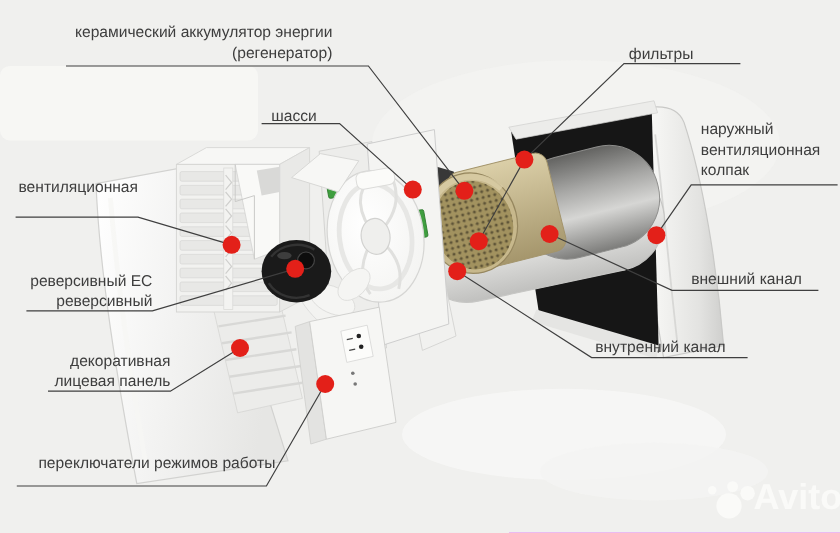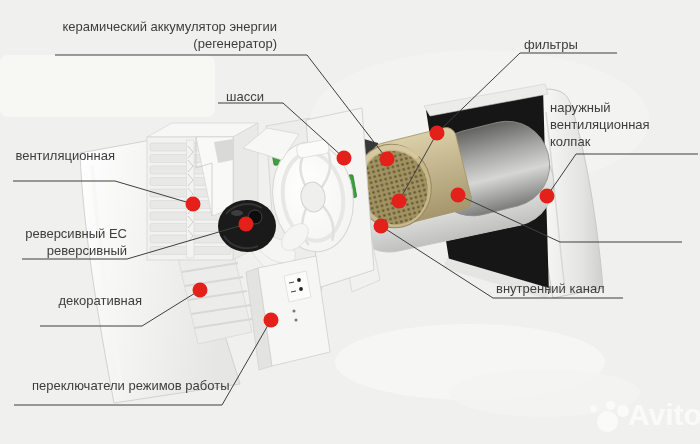--- a/index.html
+++ b/index.html
@@ -10,21 +10,21 @@
   }
   .stage svg{position:absolute;left:0;top:0;}
   .callout{
     position:absolute;color:#3d3d3d;font-size:13px;line-height:17px;
     white-space:nowrap;z-index:5;
   }
   .r{text-align:right;}
   .co-regen   {top:18px;  right:423px;}
   .co-chassis {top:88px;  left:226px;}
   .co-filters {top:36px;  left:524px;}
-  .co-hood    {top:99px;  left:550px;}
+  .co-hood    {top:99px;  left:584px;}
   .co-grille  {top:147px; right:585px;text-align:center;}
   .co-fan     {top:225px; right:573px;}
   .co-ext     {top:224px; left:576px;}
   .co-int     {top:280px; left:496px;}
   .co-panel   {top:292px; right:558px;}
   .co-switch  {top:377px; left:32px;}
   .watermark{
     position:absolute;left:568px;top:394px;width:130px;height:46px;z-index:6;
     opacity:.95;
   }
@@ -243,27 +243,31 @@
 
 <div class="callout co-grille r">
   <div>вентиляционная</div>
 </div>
 
 <div class="callout co-fan r">
   <div>реверсивный ЕС</div>
   <div>реверсивный</div>
 </div>
 
+<div class="callout co-ext">
+  <div>внешний канал</div>
+</div>
 
 <div class="callout co-int">
   <div>внутренний канал</div>
 </div>
 
 <div class="callout co-panel r">
   <div>декоративная</div>
+  <div>лицевая панель</div>
 </div>
 
 <div class="callout co-switch">
   <div>переключатели режимов работы</div>
 </div>
 
 <div class="watermark">
   <span class="wm-dots">
     <i class="c1"></i><i class="c2"></i><i class="c3"></i><i class="c4"></i>
   </span>

